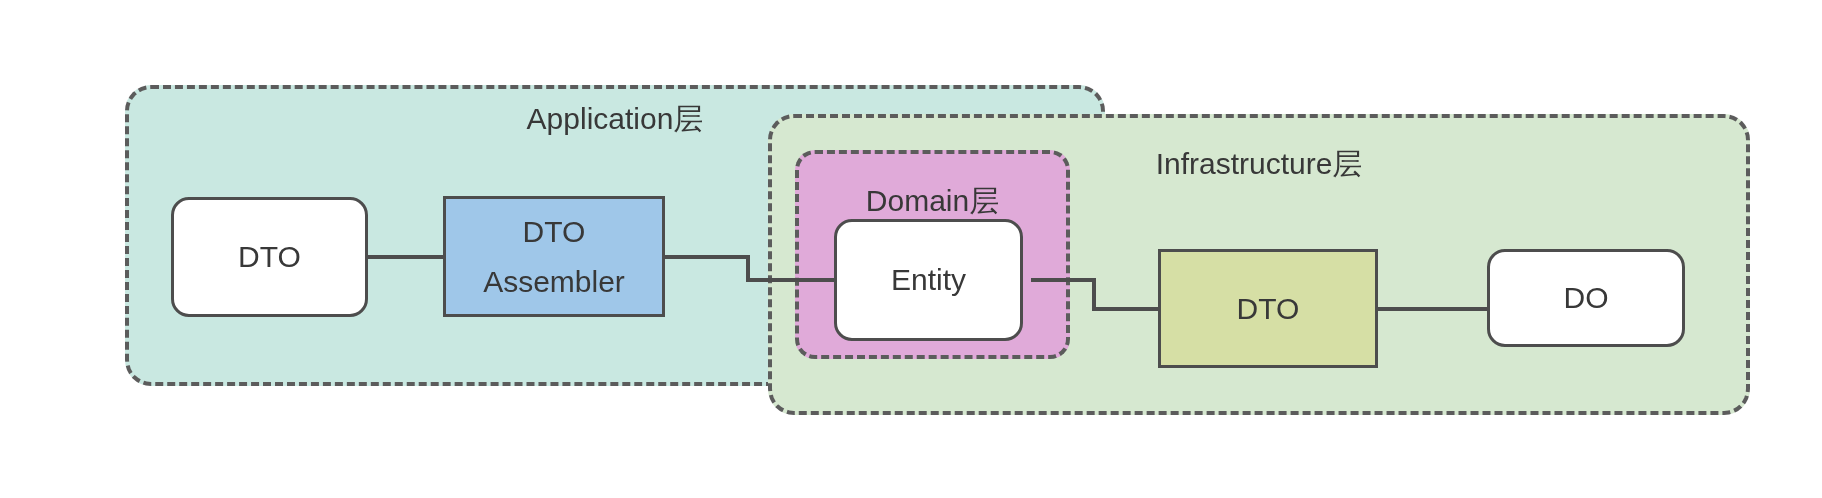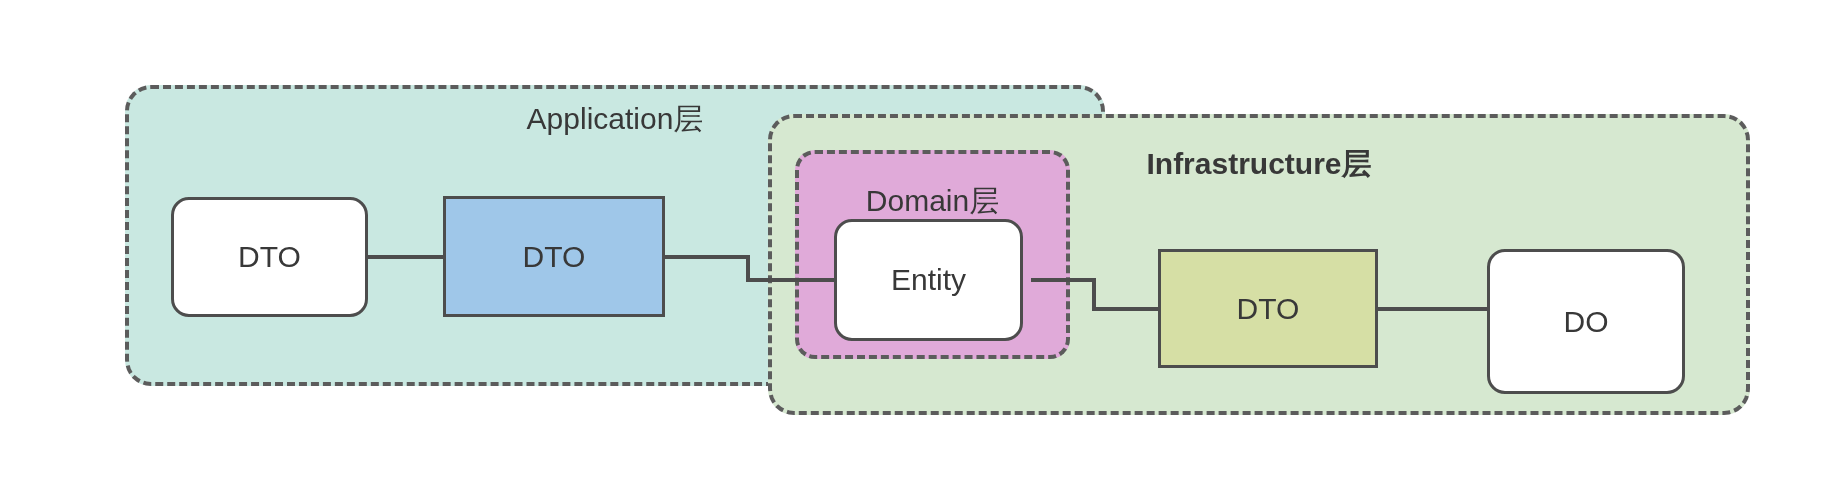--- a/index.html
+++ b/index.html
@@ -53,21 +53,21 @@
   .container-label{
     position:absolute;
     left:0;right:0;
     text-align:center;
     font-size:30px;
     line-height:34px;
     color:var(--text);
     white-space:nowrap;
   }
   .container-application .container-label{top:13px;}
-  .container-infrastructure .container-label{top:29px;font-weight:bold;}
+  .container-infrastructure .container-label{top:29px;}
   .container-domain .container-label{top:30px;}
 
   
   .connectors{
     position:absolute;
     left:0;top:0;
     width:1822px;height:498px;
     z-index:4;
     pointer-events:none;
   }
@@ -90,21 +90,21 @@
     line-height:50px;
     text-align:center;
     color:var(--text);
     z-index:5;
   }
   .node.rounded{border-radius:18px;}
   .node-dto       {left:171px; top:197px; width:197px; height:120px; background:var(--node-white);}
   .node-assembler {left:443px; top:196px; width:222px; height:121px; background:var(--node-blue);}
   .node-entity    {left:834px; top:219px; width:189px; height:122px; background:var(--node-white);}
   .node-convertor {left:1158px;top:249px; width:220px; height:119px; background:var(--node-olive);}
-  .node-do        {left:1487px;top:249px; width:198px; height:145px; background:var(--node-white);}
+  .node-do        {left:1487px;top:249px; width:198px; height:98px; background:var(--node-white);}
   .node-line{display:block;}
 </style>
 </head>
 <body>
 
 <div class="canvas">
 
   <div class="container container-application">
     <div class="container-label">Application层</div>
   </div>
@@ -123,20 +123,21 @@
     <polyline points="1031,280 1094,280 1094,309 1158,309"></polyline>
     <polyline points="1378,309 1487,309"></polyline>
   </svg>
 
   <div class="node rounded node-dto">
     <span class="node-line">DTO</span>
   </div>
 
   <div class="node node-assembler">
     <span class="node-line">DTO</span>
+    <span class="node-line">Assembler</span>
   </div>
 
   <div class="node rounded node-entity">
     <span class="node-line">Entity</span>
   </div>
 
   <div class="node node-convertor">
     <span class="node-line">DTO</span>
   </div>
 

